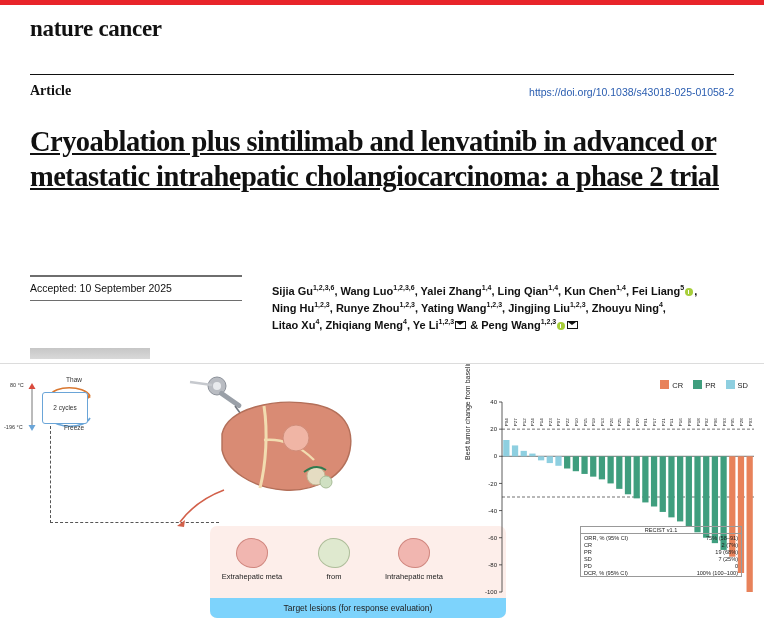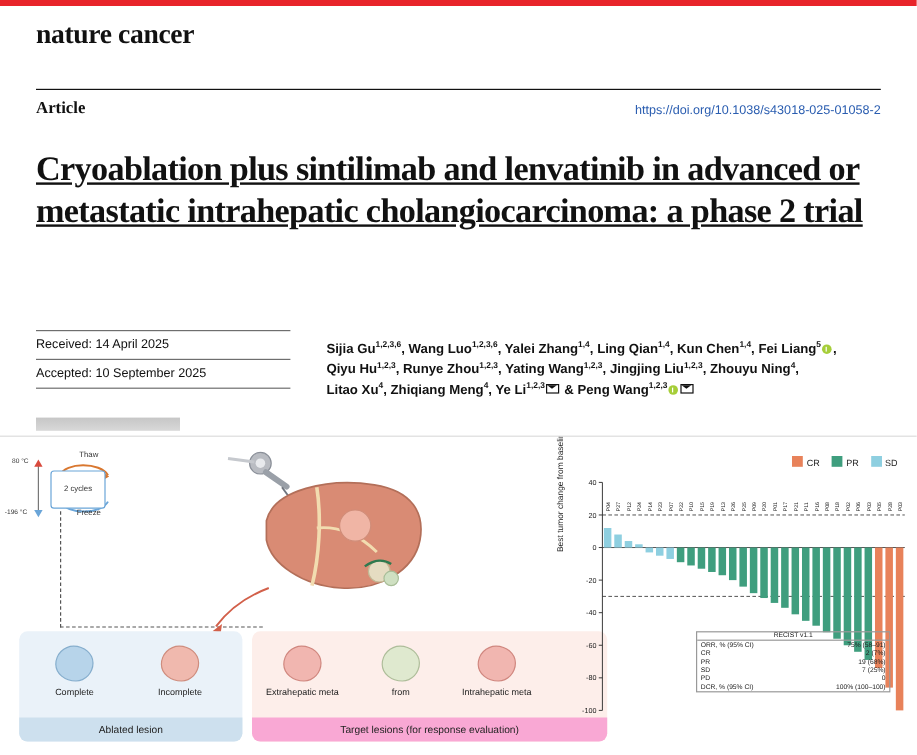--- a/index.html
+++ b/index.html
@@ -237,21 +237,21 @@
     width: 100%;
     height: 20px;
     border-radius: 0 0 7px 7px;
     font-size: 8.5px;
     color: #222;
     display: flex;
     align-items: center;
     justify-content: center;
   }
   .footer-ablated { background: #cde0ee; }
-  .footer-target { background: #f9a8d4; }
+  .footer-target { background: #7dd3fc; }
   .lesion-item {
     position: absolute;
     text-align: center;
     font-size: 7.5px;
     color: #222;
     width: 80px;
   }
   .lesion-blob {
     width: 30px; height: 28px;
     margin: 0 auto 4px auto;
@@ -314,29 +314,28 @@
 <div class="header-rule"></div>
 
 <div class="article-label">Article</div>
 
 <a class="doi-link" href="#">https://doi.org/10.1038/s43018-025-01058-2</a>
 
 <h1 class="paper-title">Cryoablation plus sintilimab and lenvatinib in advanced or metastatic intrahepatic cholangiocarcinoma: a phase 2 trial</h1>
 
 <div class="dates-block">
   <div class="dates-rule"></div>
-  <div class="date-line">Received: 14 April 2025</div>
   <div class="dates-rule"></div>
   <div class="date-line">Accepted: 10 September 2025</div>
   <div class="dates-rule"></div>
 </div>
 
 <div class="authors">
   <div id="author-line-1"><span>Sijia Gu</span><sup>1,2,3,6</sup>, <span>Wang Luo</span><sup>1,2,3,6</sup>, <span>Yalei Zhang</span><sup>1,4</sup>, <span>Ling Qian</span><sup>1,4</sup>, <span>Kun Chen</span><sup>1,4</sup>, <span>Fei Liang</span><sup>5</sup><span class="orcid"></span>,</div>
-  <div id="author-line-2"><span>Qiyu Hu</span><sup>1,2,3</sup>, <span>Runye Zhou</span><sup>1,2,3</sup>, <span>Yating Wang</span><sup>1,2,3</sup>, <span>Jingjing Liu</span><sup>1,2,3</sup>, <span>Zhouyu Ning</span><sup>4</sup>,</div>
+  <div id="author-line-2"><span>Ning Hu</span><sup>1,2,3</sup>, <span>Runye Zhou</span><sup>1,2,3</sup>, <span>Yating Wang</span><sup>1,2,3</sup>, <span>Jingjing Liu</span><sup>1,2,3</sup>, <span>Zhouyu Ning</span><sup>4</sup>,</div>
   <div id="author-line-3"><span>Litao Xu</span><sup>4</sup>, <span>Zhiqiang Meng</span><sup>4</sup>, <span>Ye Li</span><sup>1,2,3</sup><span class="envelope"></span> <span>&amp; Peng Wang</span><sup>1,2,3</sup><span class="orcid"></span><span class="envelope"></span> </div>
 </div>
 
 <div class="redact-bar"></div>
 
 <div class="figure-area">
 
   <div class="fig-left">
 
     <div class="temp-label" style="left:10px; top:18px;">80 °C</div>
@@ -379,31 +378,20 @@
       <path d="M96,78 C104,72 112,72 118,76" stroke="#2f7a4f" stroke-width="2" fill="none"></path>
     </svg>
 
     <svg width="60" height="42" style="position:absolute;left:172px;top:124px;">
       <path d="M52,2 C36,8 20,18 8,34" stroke="#d2604a" stroke-width="1.6" fill="none"></path>
       <polygon points="5,38 13,32 12,39" fill="#d2604a"></polygon>
     </svg>
 
     <div class="legend-row">
 
-      <div class="panel panel-ablated">
-        <div class="lesion-item" style="left:6px; top:12px;">
-          <div class="lesion-blob" style="background:#b7d4ea;border:1px solid #86aecd;"></div>
-          <span>Complete</span>
-        </div>
-        <div class="lesion-item" style="left:94px; top:12px;">
-          <div class="lesion-blob" style="background:#f0b9ae;border:1px solid #cf8d7e;"></div>
-          <span>Incomplete</span>
-        </div>
-        <div class="panel-footer footer-ablated">Ablated lesion</div>
-      </div>
 
       <div class="panel panel-target">
         <div class="lesion-item" style="left:2px; top:12px;">
           <div class="lesion-blob" style="background:#f1b6b0;border:1px solid #d0877f;"></div>
           <span>Extrahepatic meta</span>
         </div>
         <div class="lesion-item" style="left:84px; top:12px;">
           <div class="lesion-blob" style="background:#dfe9cf;border:1px solid #aebd9a;"></div>
           <span>from</span>
         </div>

